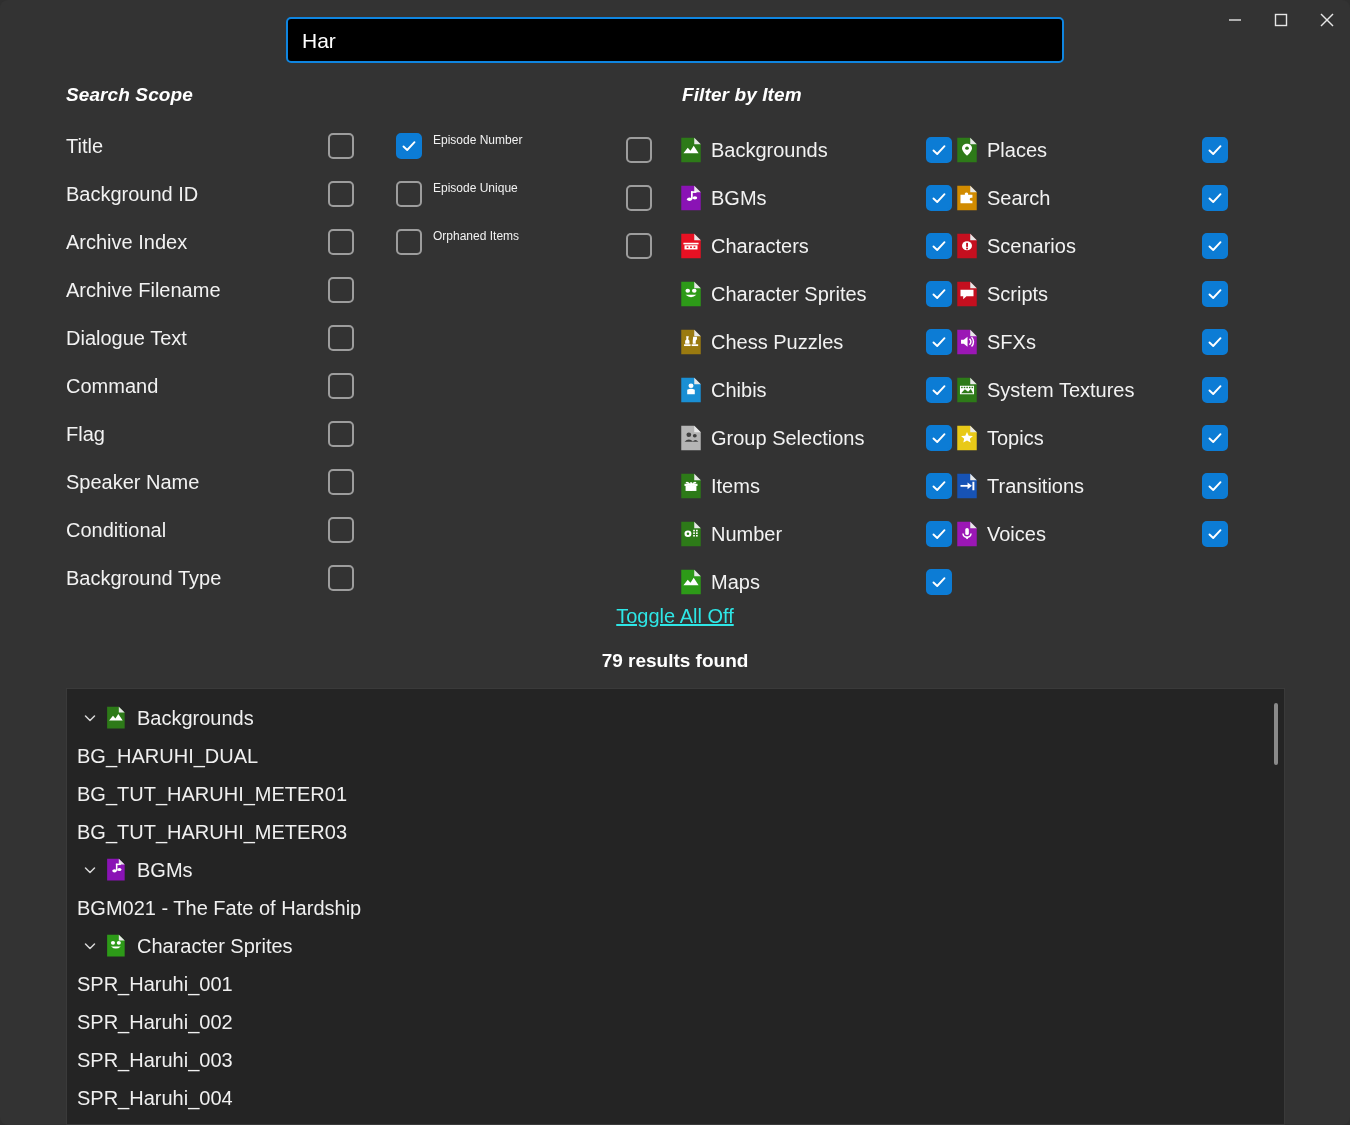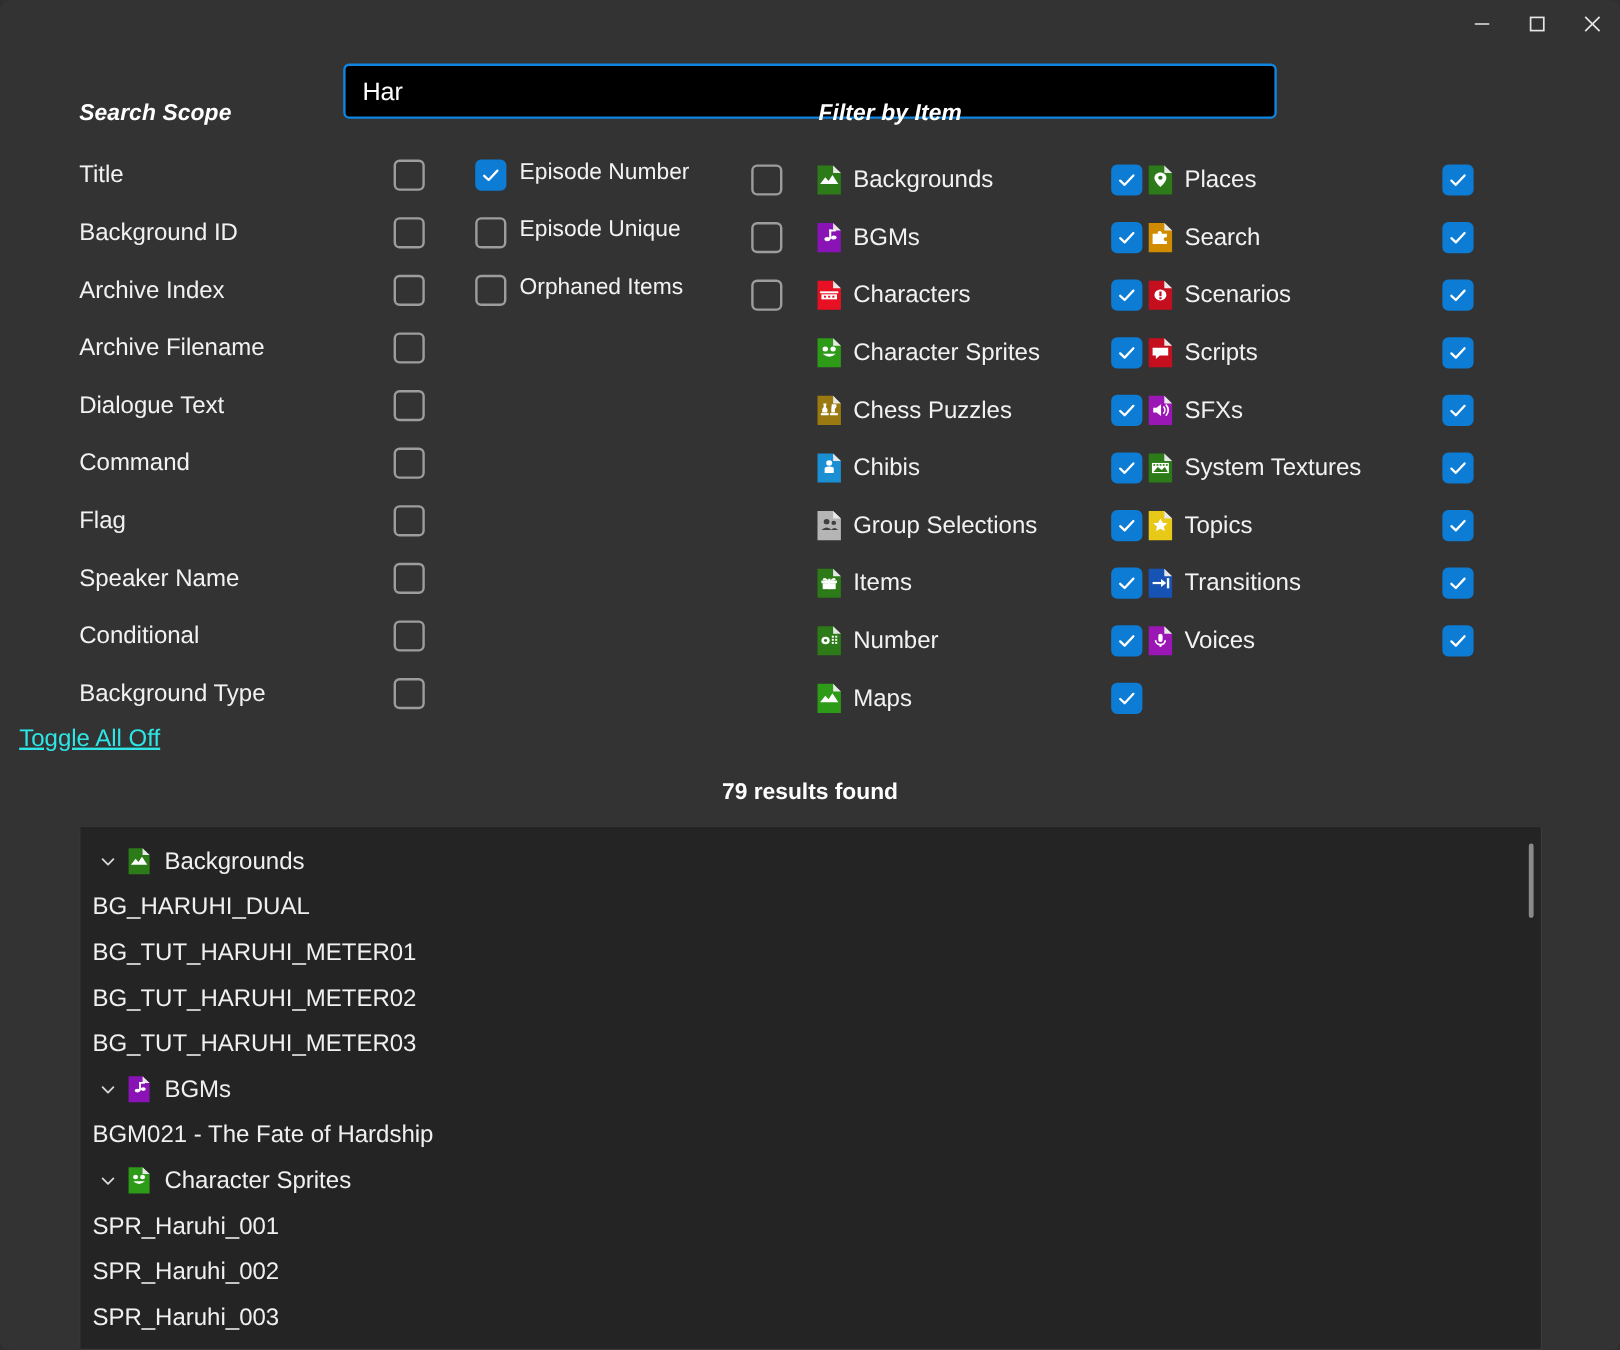--- a/index.html
+++ b/index.html
@@ -33,21 +33,20 @@
 
   
   .searchbox {
     position: absolute; left: 286px; top: 17px;
     width: 778px; height: 46px;
     background: #000000;
     border: 2px solid #0f85e0;
     border-radius: 5px;
     display: flex; align-items: center;
     padding: 0 14px;
-    margin-top: 36px;
   }
   .searchbox .val {
     font-size: 21px; color: #ffffff; line-height: 1;
   }
 
   
   .sec-title {
     position: absolute;
     font-size: 19px; font-weight: bold; color: #ffffff;
     letter-spacing: .1px;
@@ -72,21 +71,21 @@
     position: absolute; left: 66px; top: 122px;
     width: 600px;
   }
   .scope-row {
     display: flex; align-items: center; height: 48px;
   }
   .scope-label {
     width: 262px; font-size: 20px; color: #f2f2f2; flex: none;
   }
   .scope-cb2 { width: 48px; display: flex; justify-content: flex-start; flex: none; }
-  .scope-opt-label { font-size: 19px; color: #f2f2f2; margin-left: 11px; }
+  .scope-opt-label { font-size: 12px; color: #f2f2f2; margin-left: 11px; }
 
   
   .filter {
     position: absolute; left: 626px; top: 126px; width: 670px;
   }
   .filter-row { display: flex; align-items: center; height: 48px; }
   .filter-left { width: 330px; display: flex; align-items: center; flex: none; }
   .filter-right { width: 330px; display: flex; align-items: flex-end; flex: none; }
   .pre-cb { width: 54px; flex: none; display: flex; }
   .pre-cb.empty { visibility: hidden; }
@@ -96,22 +95,21 @@
   }
   .filter-name .lbl { font-size: 20px; color: #f2f2f2; white-space: nowrap; }
 
   
   .docicon { width: 22px; height: 26px; position: relative; flex: none; }
   .docicon svg { display: block; }
 
   
   .toggle-link {
     position: absolute; left: 0; right: 0; top: 605px;
-    text-align: left;
-    padding-left: 16px;
+    text-align: center;
   }
   .toggle-link span {
     font-size: 20px; color: #2ee6e6; text-decoration: underline;
     cursor: pointer;
   }
   .results-count {
     position: absolute; left: 0; right: 0; top: 650px;
     text-align: center;
     font-size: 19px; font-weight: bold; color: #ffffff;
   }
@@ -748,23 +746,20 @@
           </span>
           <span class="tree-label">Backgrounds</span>
         </div>
         <div class="tree-row child">
           <span class="tree-label">BG_HARUHI_DUAL</span>
         </div>
         <div class="tree-row child">
           <span class="tree-label">BG_TUT_HARUHI_METER01</span>
         </div>
         <div class="tree-row child">
-          <span class="tree-label">BG_TUT_HARUHI_METER02</span>
-        </div>
-        <div class="tree-row child">
           <span class="tree-label">BG_TUT_HARUHI_METER03</span>
         </div>
         <div class="tree-row group">
           <span class="chev">
             <svg width="16" height="16" viewBox="0 0 16 16">
               <polyline points="3.5,6 8,10.5 12.5,6" fill="none" stroke="#d8d8d8" stroke-width="1.5" stroke-linecap="round" stroke-linejoin="round"></polyline>
             </svg>
           </span>
           <span class="tree-icon">
             <span class="docicon" style="width: 19.8px; height: 23.4px;">

